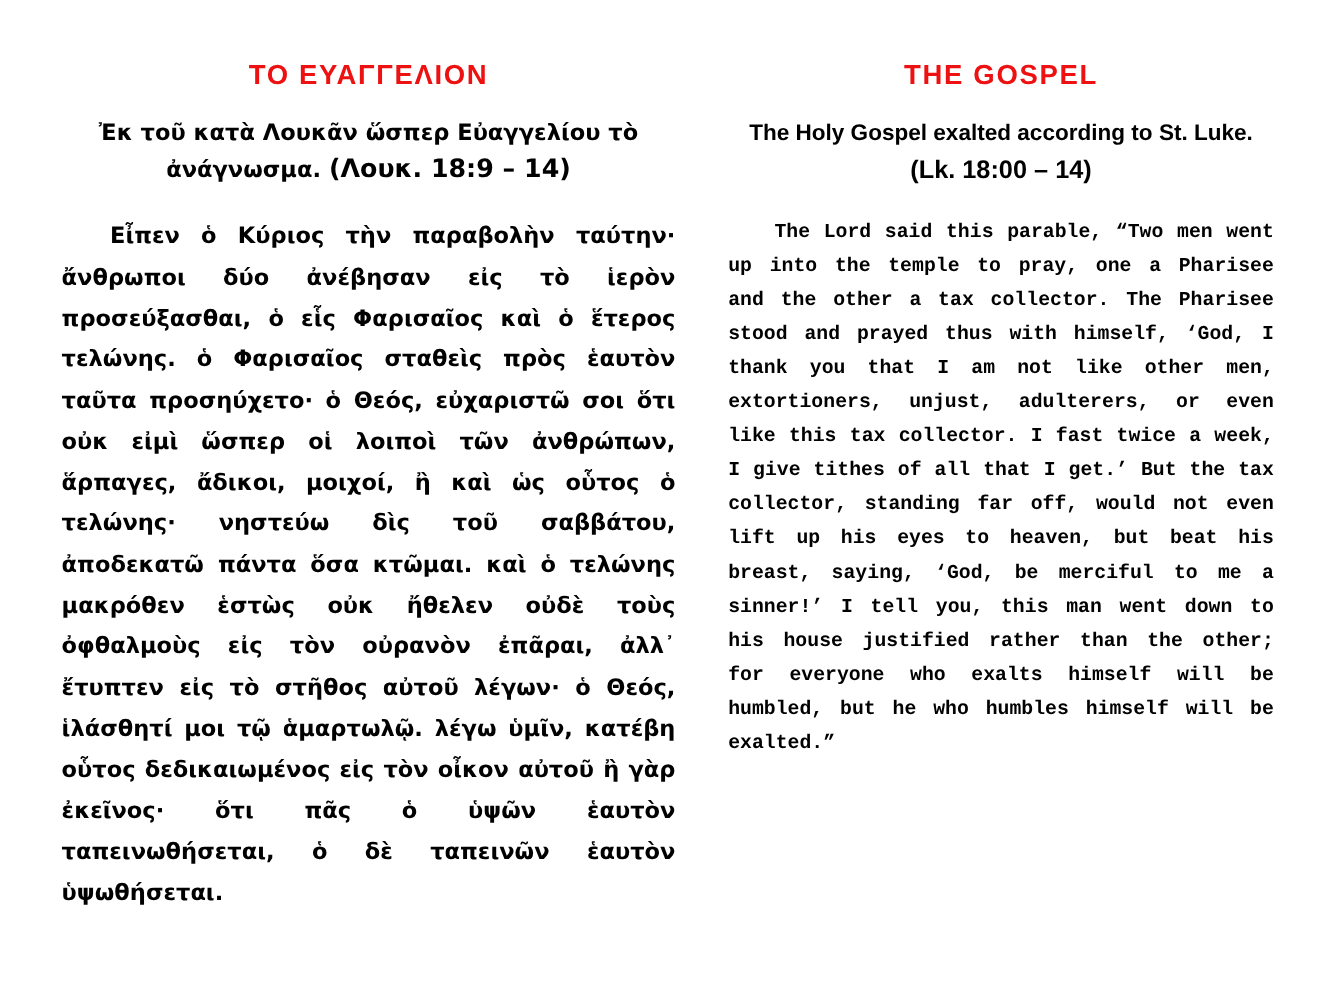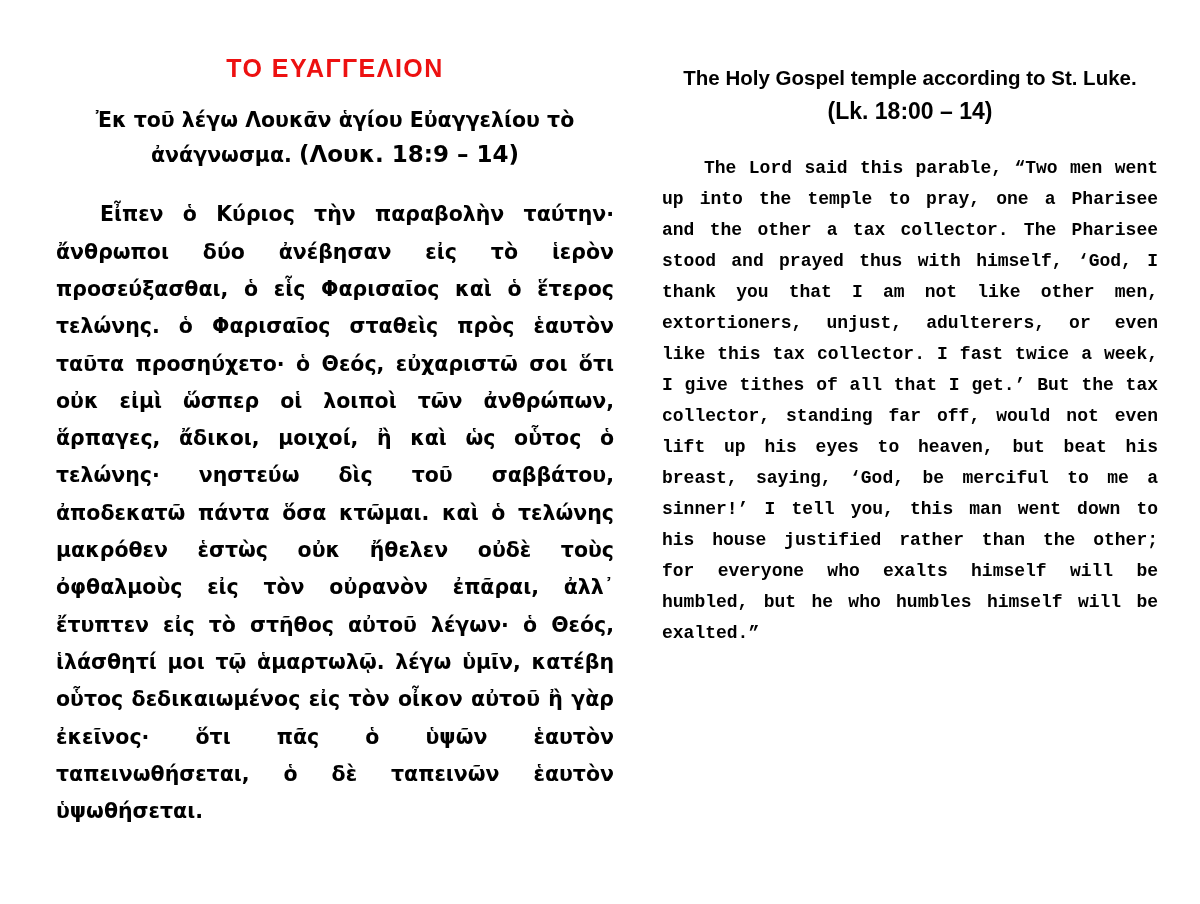--- a/index.html
+++ b/index.html
@@ -69,27 +69,28 @@
   }
 </style>
 </head>
 <body>
 
 <div class="page">
 
   <div class="column greek">
     <h1 class="col-title">ΤΟ ΕΥΑΓΓΕΛΙΟΝ</h1>
     <p class="subtitle">
-      <span>Ἐκ τοῦ λέγω  Λουκᾶν ἁγίου Εὐαγγελίου τὸ ἀνάγνωσμα.</span>
+      <span>Ἐκ τοῦ κατὰ  Λουκᾶν ὥσπερ Εὐαγγελίου τὸ ἀνάγνωσμα.</span>
       <span class="ref">(Λουκ. 18:9 – 14)</span>
     </p>
     <p class="body-text">Εἶπεν ὁ Κύριος τὴν παραβολὴν ταύτην· ἄνθρωποι δύο ἀνέβησαν εἰς τὸ ἱερὸν προσεύξασθαι, ὁ εἷς Φαρισαῖος καὶ ὁ ἕτερος τελώνης. ὁ Φαρισαῖος σταθεὶς πρὸς ἑαυτὸν ταῦτα προσηύχετο· ὁ Θεός, εὐχαριστῶ σοι ὅτι οὐκ εἰμὶ ὥσπερ οἱ λοιποὶ τῶν ἀνθρώπων, ἅρπαγες, ἄδικοι, μοιχοί, ἢ καὶ ὡς οὗτος ὁ τελώνης· νηστεύω δὶς τοῦ σαββάτου, ἀποδεκατῶ πάντα ὅσα κτῶμαι. καὶ ὁ τελώνης μακρόθεν ἑστὼς οὐκ ἤθελεν οὐδὲ τοὺς ὀφθαλμοὺς εἰς τὸν οὐρανὸν ἐπᾶραι, ἀλλ᾿ ἔτυπτεν εἰς τὸ στῆθος αὐτοῦ λέγων· ὁ Θεός, ἱλάσθητί μοι τῷ ἁμαρτωλῷ. λέγω ὑμῖν, κατέβη οὗτος δεδικαιωμένος εἰς τὸν οἶκον αὐτοῦ ἢ γὰρ ἐκεῖνος· ὅτι πᾶς ὁ ὑψῶν ἑαυτὸν ταπεινωθήσεται, ὁ δὲ ταπεινῶν ἑαυτὸν ὑψωθήσεται.</p>
   </div>
 
   <div class="column english">
+    <h1 class="col-title">THE GOSPEL</h1>
     <p class="subtitle">
-      <span>The Holy Gospel temple according to St. Luke.</span>
+      <span>The Holy Gospel exalted according to St. Luke.</span>
       <span class="ref">(Lk. 18:00 – 14)</span>
     </p>
     <p class="body-text">The Lord said this parable, “Two men went up into the temple to pray, one a Pharisee and the other a tax collector. The Pharisee stood and prayed thus with himself, ‘God, I thank you that I am not like other men, extortioners, unjust, adulterers, or even like this tax collector. I fast twice a week, I give tithes of all that I get.’ But the tax collector, standing far off, would not even lift up his eyes to heaven, but beat his breast, saying, ‘God, be merciful to me a sinner!’ I tell you, this man went down to his house justified rather than the other; for everyone who exalts himself will be humbled, but he who humbles himself will be exalted.”</p>
   </div>
 
 </div>
 
 </body></html>

